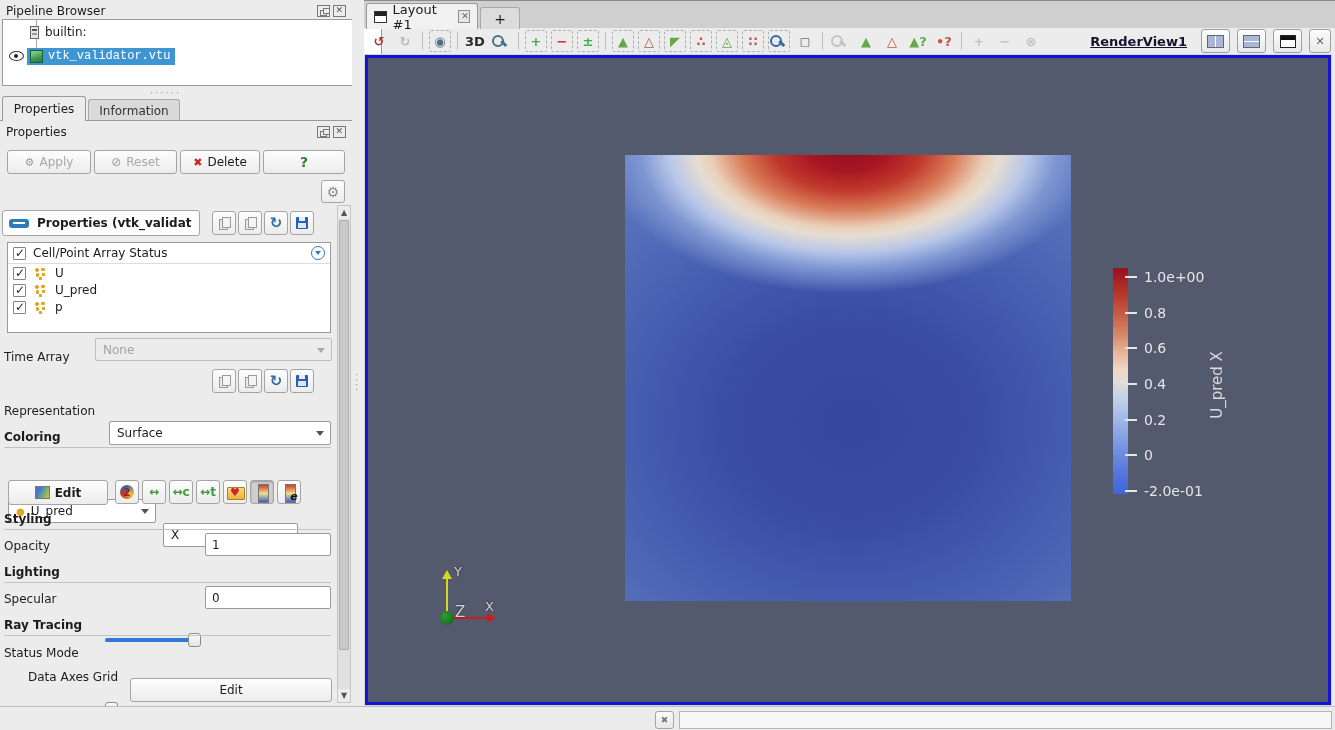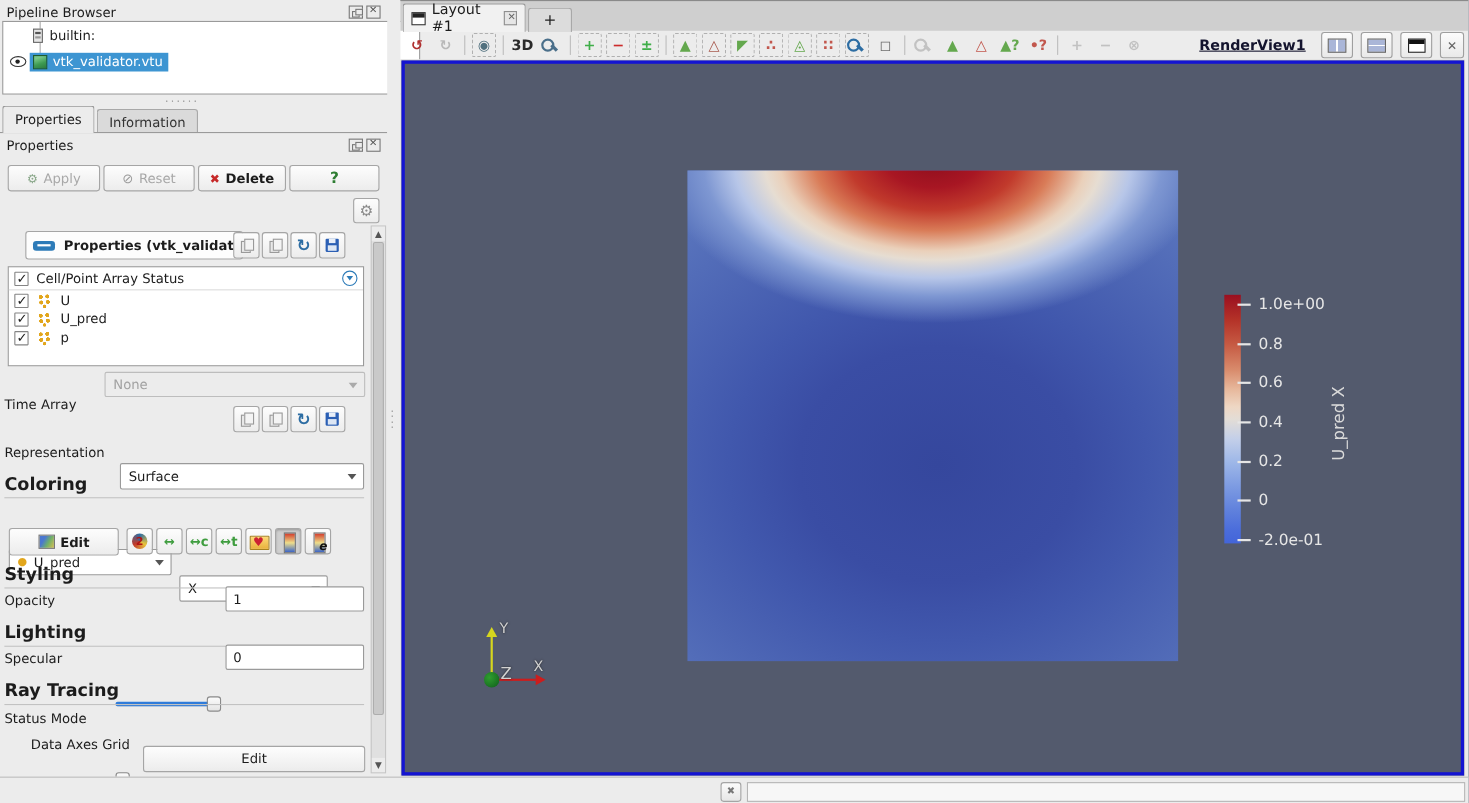--- a/index.html
+++ b/index.html
@@ -16,21 +16,21 @@
   .combo { position:relative; background:#fff; border:1px solid #9a9a9a; border-radius:2px;
            display:flex; align-items:center; padding:0 20px 0 7px; font-size:12px; }
   .combo .carrow { position:absolute; right:6px; top:50%; margin-top:-2px; width:0; height:0;
            border-left:4px solid transparent; border-right:4px solid transparent; border-top:5px solid #555; }
   .combo.dis { background:#ececec; color:#a2a2a2; border-color:#bdbdbd; }
   .combo.dis .carrow { border-top-color:#aaa; }
   .lineedit { background:#fff; border:1px solid #9a9a9a; border-radius:2px; font-size:12px; padding:0 6px;
               font-family:"DejaVu Sans","Liberation Sans",sans-serif; color:#1c1c1c; }
   .cb { display:inline-block; width:13px; height:13px; background:#fff; border:1px solid #848484; border-radius:1px; position:relative; }
   .cb.on::after { content:"✓"; position:absolute; left:1px; top:-2px; font-size:12px; font-weight:bold; color:#222; }
-  .heading { font-weight:bold; font-size:16px; border-bottom:1px solid #c2c2c2; padding-bottom:3px; }
+  .heading { font-weight:bold; font-size:12px; border-bottom:1px solid #c2c2c2; padding-bottom:3px; }
   .slider { position:relative; }
   .slider .track { position:absolute; left:0; right:0; top:7px; height:3px; background:#bdbdbd; border-radius:2px; }
   .slider .fill { position:absolute; left:0; top:6px; height:4px; background:#2f7bd9; border-radius:2px; }
   .slider .handle { position:absolute; top:1px; width:13px; height:14px; background:linear-gradient(#fbfbfb,#e4e4e4);
                     border:1px solid #8a8a8a; border-radius:3px; }
   .panel-title { display:flex; align-items:center; font-size:12px; color:#1c1c1c; }
   .wbtns { margin-left:auto; display:flex; gap:3px; }
   .wbtn { width:13px; height:12px; border:1px solid #787878; position:relative; background:#ececec; }
   .wbtn.undock::before { content:""; position:absolute; left:2px; top:4px; width:5px; height:4px; border:1px solid #787878; }
   .wbtn.undock::after  { content:""; position:absolute; left:5px; top:2px; width:5px; height:4px; border:1px solid #787878; background:#ececec; }
@@ -63,40 +63,40 @@
   .gear-ic { color:#8a8a8a; font-size:14px; }
   .mag::before { content:""; display:inline-block; width:8px; height:8px; border:2px solid currentColor; border-radius:50%; }
   .mag::after { content:""; display:inline-block; width:7px; height:2.5px; background:currentColor; transform:rotate(45deg) translate(-1px,4px); }
 
   
   #pipeline-header { left:0; top:0; width:352px; height:19px; padding:2px 6px 0 6px; }
   #pipeline-tree { left:2px; top:19px; width:380px; height:67px; background:#fff; border:1px solid #9a9a9a; position:absolute; }
   .tree-line { position:absolute; left:33px; top:0; width:1px; height:35px; background:#aaa; }
   .tree-row { position:absolute; display:flex; align-items:center; gap:6px; }
   #row-builtin { left:27px; top:5px; }
-  #row-file { left:24px; top:28px; }
+  #row-file { left:24px; top:28px;font-family:Liberation Mono, monospace; }
   .sel-bg { background:#3d95d2; color:#fff; padding:1px 5px 2px 3px; display:flex; align-items:center; gap:5px; }
   #eye-slot { position:absolute; left:6px; top:31px; }
   .dots-h { position:absolute; left:150px; top:87px; width:60px; color:#9a9a9a; font-size:10px; letter-spacing:2px; }
 
   .tab { position:absolute; display:flex; align-items:center; justify-content:center; font-size:12px; }
   #tab-properties { left:2px; top:96px; width:84px; height:25px; background:#ececec; border:1px solid #9a9a9a; border-bottom:none; border-radius:3px 3px 0 0; z-index:2; }
   #tab-information { left:88px; top:99px; width:92px; height:22px; background:#dadada; border:1px solid #a8a8a8; border-bottom:none; border-radius:3px 3px 0 0; color:#333; }
   #tabs-baseline { position:absolute; left:0; top:120px; width:352px; height:1px; background:#9a9a9a; }
 
   #props-title { left:0; top:123px; width:352px; height:18px; padding:0 6px; }
 
   #btn-apply { left:7px;  top:150px; width:84px; height:24px; }
   #btn-reset { left:94px; top:150px; width:83px; height:24px; }
   #btn-delete{ left:180px; top:150px; width:80px; height:24px; }
   #btn-help  { left:263px; top:150px; width:82px; height:24px; }
   #search-input { left:7px; top:180px; width:312px; height:23px; color:#8a8a8a; }
   #search-gear { left:321px; top:180px; width:24px; height:23px; }
 
-  .sect-header { position:absolute; height:26px; width:198px; left:23px; background:#fdfdfd; border:1px solid #a5a5a5; border-radius:3px;
+  .sect-header { position:absolute; height:26px; width:198px; left:2px; background:#fdfdfd; border:1px solid #a5a5a5; border-radius:3px;
                  display:flex; align-items:center; gap:8px; padding:0 6px; font-weight:bold; white-space:nowrap; overflow:hidden; }
   .sect-btn { position:absolute; width:24px; height:24px; }
 
   #array-box { position:absolute; left:7px; top:242px; width:324px; height:91px; background:#fff; border:1px solid #9a9a9a; }
   #array-box-header { display:flex; align-items:center; gap:7px; padding:3px 5px; border-bottom:1px solid #dcdcdc; }
   #array-box-header .circle-dd { margin-left:auto; }
   .array-row { display:flex; align-items:center; gap:8px; padding:2px 5px 1px 5px; }
 
   .form-label { position:absolute; font-size:12px; }
 
@@ -224,21 +224,21 @@
   <div class="abs btn dis" id="btn-apply">
     <span style="color:#8ba88b;font-size:11px">⚙</span>
     <span>Apply</span>
   </div>
   <div class="abs btn dis" id="btn-reset">
     <span style="color:#9a9a9a;font-size:12px">⊘</span>
     <span>Reset</span>
   </div>
   <div class="abs btn" id="btn-delete">
     <span style="color:#c62828;font-size:11px">✖</span>
-    <span style="font-weight:bold">Delete</span>
+    <span style="font-weight:normal">Delete</span>
   </div>
   <div class="abs btn" id="btn-help">
     <span style="color:#2e7d32;font-weight:bold;font-size:14px">?</span>
   </div>
 
   <div class="abs btn" id="search-gear">
     <span class="gear-ic">⚙</span>
   </div>
 
   <div class="sect-header" style="top:210px">
@@ -276,21 +276,21 @@
         <span>U_pred</span>
       </div>
         <div class="array-row">
         <span class="cb on"></span>
         <span class="pts"></span>
         <span>p</span>
       </div>
       </div>
   </div>
 
-  <div class="form-label" style="left:4px;top:361px">Time Array</div>
+  <div class="form-label" style="left:4px;top:350px">Time Array</div>
   <div class="abs combo dis" style="left:95px;top:338px;width:237px;height:23px">
     <span>None</span>
       <span class="carrow"></span>
   </div>
 
   <div class="sect-btn btn dis" style="left:212px;top:369px">
       <span class="copy-ic"></span>
     </div>
   <div class="sect-btn btn dis" style="left:238px;top:369px">
       <span class="copy-ic"></span>

